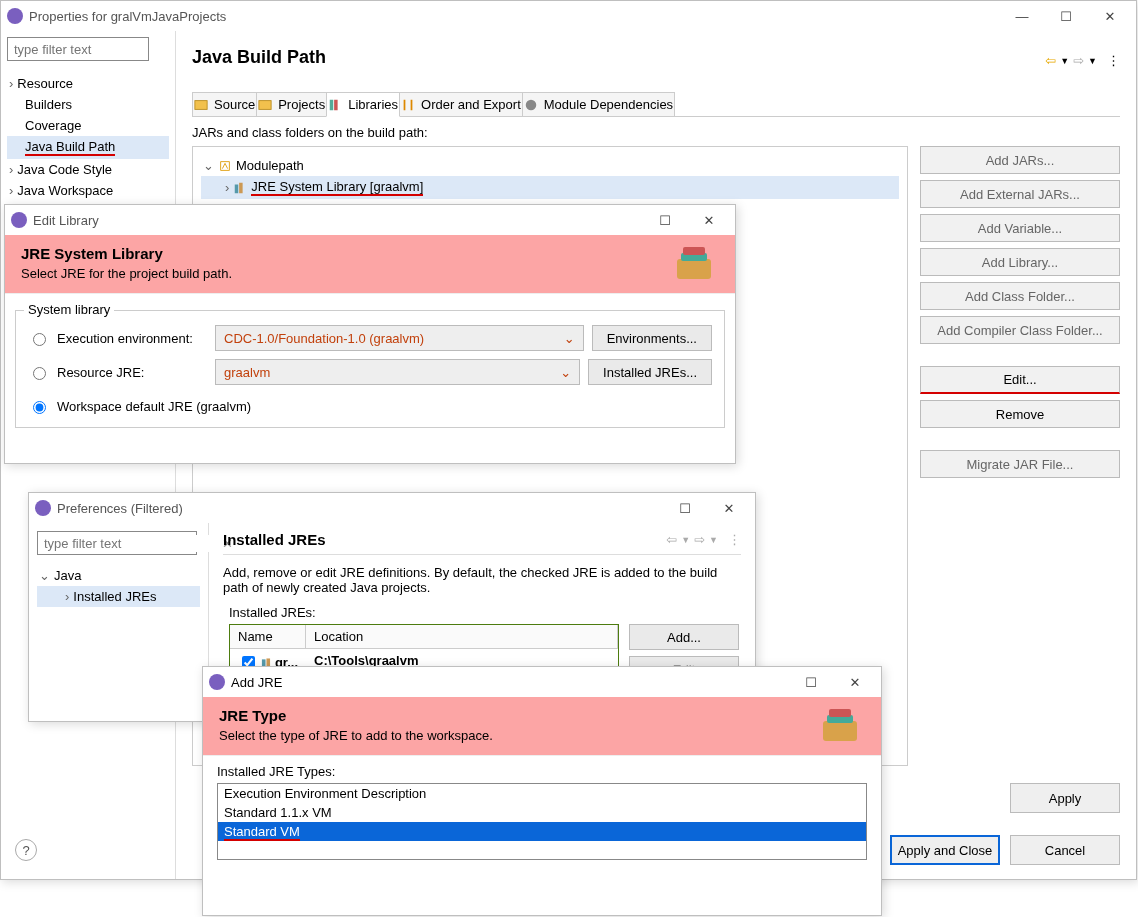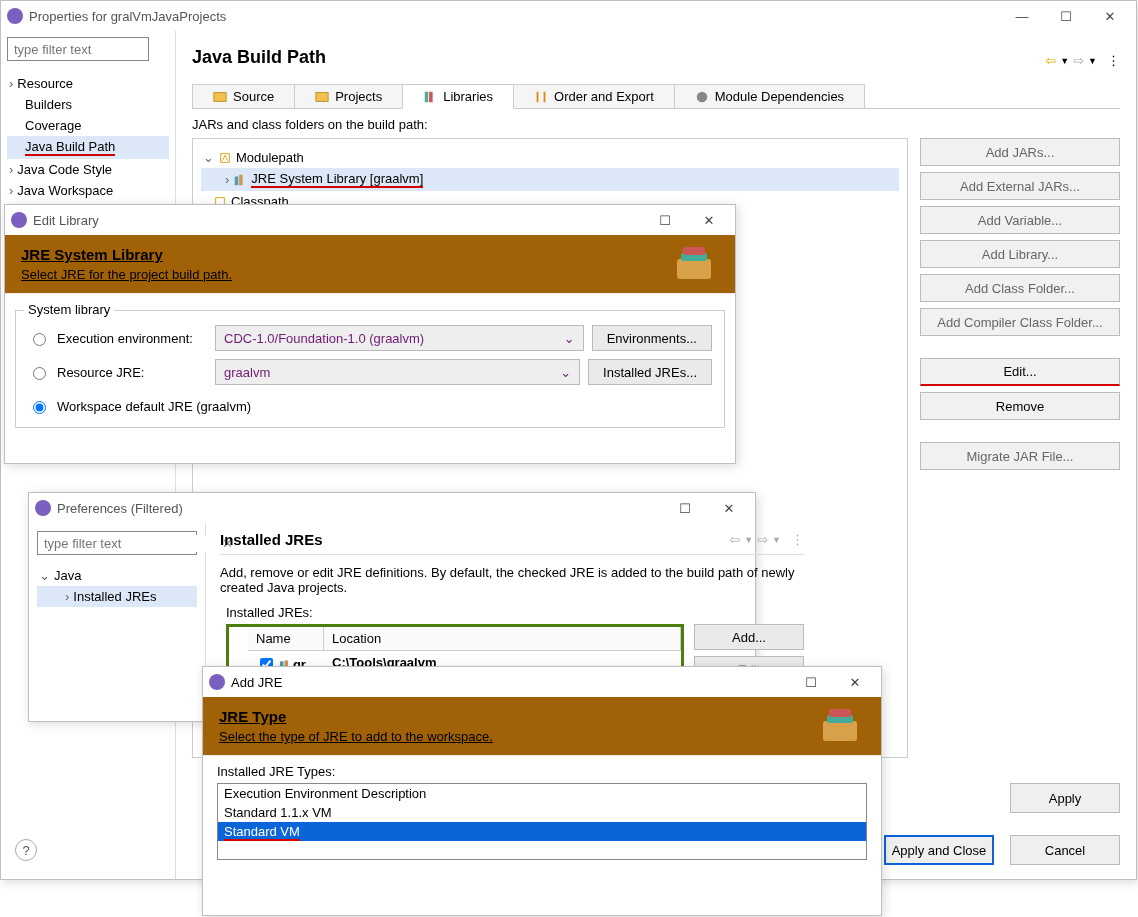--- a/index.html
+++ b/index.html
@@ -11,49 +11,49 @@
   .titlebar .ctrls { display: flex; gap: 4px; }
   .titlebar .wbtn { width: 40px; height: 26px; display: flex; align-items: center; justify-content: center; color: #444; cursor: default; }
   .sidebar { width: 175px; border-right: 1px solid #ddd; padding: 6px; }
   .filter { width: 142px; height: 24px; border: 1px solid #888; padding: 0 6px; color: #888; }
   .tree-item { padding: 3px 2px; color: #000; display: flex; align-items: center; gap: 4px; }
   .tree-item .car { color: #666; }
   .tree-item.sel { background: #dce8f7; }
   .main { flex: 1; padding: 6px 16px; }
   .page-title { font-size: 18px; font-weight: 600; margin: 10px 0 16px 0; }
   .tabs { display: flex; border-bottom: 1px solid #ccc; }
-  .tab { display: flex; align-items: center; gap: 6px; padding: 4px 20px; border: 1px solid #ccc; border-bottom: none; background: #f5f5f5; margin-right: -1px; }
+  .tab { display: flex; align-items: center; gap: 6px; padding: 4px 1px; border: 1px solid #ccc; border-bottom: none; background: #f5f5f5; margin-right: -1px; margin-top: 8px; }
   .tab.active { background: #fff; border-bottom: 1px solid #fff; margin-bottom: -1px; }
   .tab .ti { width: 14px; height: 14px; }
   .desc { margin: 8px 0 6px 0; }
   .layout-row { display: flex; }
   .tree-box { flex: 1; border: 1px solid #ccc; padding: 8px; height: 620px; }
   .btn-col { width: 200px; display: flex; flex-direction: column; gap: 6px; margin-left: 12px; }
   .btn { height: 28px; border: 1px solid #bbb; background: #f1f1f1; color: #666; display: flex; align-items: center; justify-content: center; }
   .btn.enabled { color: #000; }
   .underline-r { border-bottom: 2px solid #d40000; }
   .radio-row { display: flex; align-items: center; gap: 8px; height: 34px; }
-  .combo { flex: 1; height: 26px; border: 1px solid #bbb; background: #eee; color: #701a75; display: flex; align-items: center; justify-content: space-between; padding: 0 8px; }
+  .combo { flex: 1; height: 26px; border: 1px solid #bbb; background: #eee; color: #c2410c; display: flex; align-items: center; justify-content: space-between; padding: 0 8px; }
   .sbtn { height: 26px; border: 1px solid #bbb; background: #eaeaea; padding: 0 14px; display: flex; align-items: center; }
   .group { border: 1px solid #ccc; padding: 10px 12px 4px 12px; margin: 16px 10px; position: relative; }
   .group-label { position: absolute; top: -9px; left: 8px; background: #fff; padding: 0 4px; }
-  .dlg-header { padding: 10px 16px; display: flex; align-items: center; border-bottom: 1px solid #eee; background: #a16207; text-decoration: underline; }
+  .dlg-header { padding: 10px 16px; display: flex; align-items: flex-start; border-bottom: 1px solid #eee; background: #fca5a5; }
   .dlg-header .hdr-txt { flex: 1; }
   .dlg-header .hdr-title { font-size: 15px; font-weight: 700; margin-bottom: 4px; }
   .books { width: 48px; height: 38px; }
-  .table { border: 3px solid #4d7c0f; width: 458px; padding-left: 19px; }
+  .table { border: 1px solid #4d7c0f; width: 390px; }
   .th-row { display: flex; border-bottom: 1px solid #ccc; background: #fafafa; }
   .th { padding: 4px 8px; border-right: 1px solid #ccc; }
   .td-row { display: flex; }
   .td { padding: 4px 8px; }
   .listbox { border: 1px solid #888; width: 650px; }
   .listbox .opt { padding: 2px 6px; }
   .listbox .opt.sel { background: #0a66d8; color: #fff; }
   .apply-row { position: absolute; right: 16px; bottom: 66px; display: flex; gap: 10px; }
-  .close-row { position: absolute; right: 16px; bottom: 14px; display: flex; gap: 16px; }
+  .close-row { position: absolute; right: 16px; bottom: 14px; display: flex; gap: 10px; }
   .stdbtn { height: 30px; min-width: 110px; border: 1px solid #bbb; background: #efefef; display: flex; align-items: center; justify-content: center; }
   .stdbtn.focus { outline: 2px solid #0a66d8; outline-offset: -2px; }
   .help-circle { position: absolute; left: 14px; bottom: 18px; width: 22px; height: 22px; border: 1px solid #aaa; border-radius: 50%; display: flex; align-items: center; justify-content: center; color: #555; }
   svg { display: block; }
 </style>
 </head>
 <body>
 
 <div class="win" style="left:0; top:0; width:1137px; height:880px;">
   <div class="titlebar">

